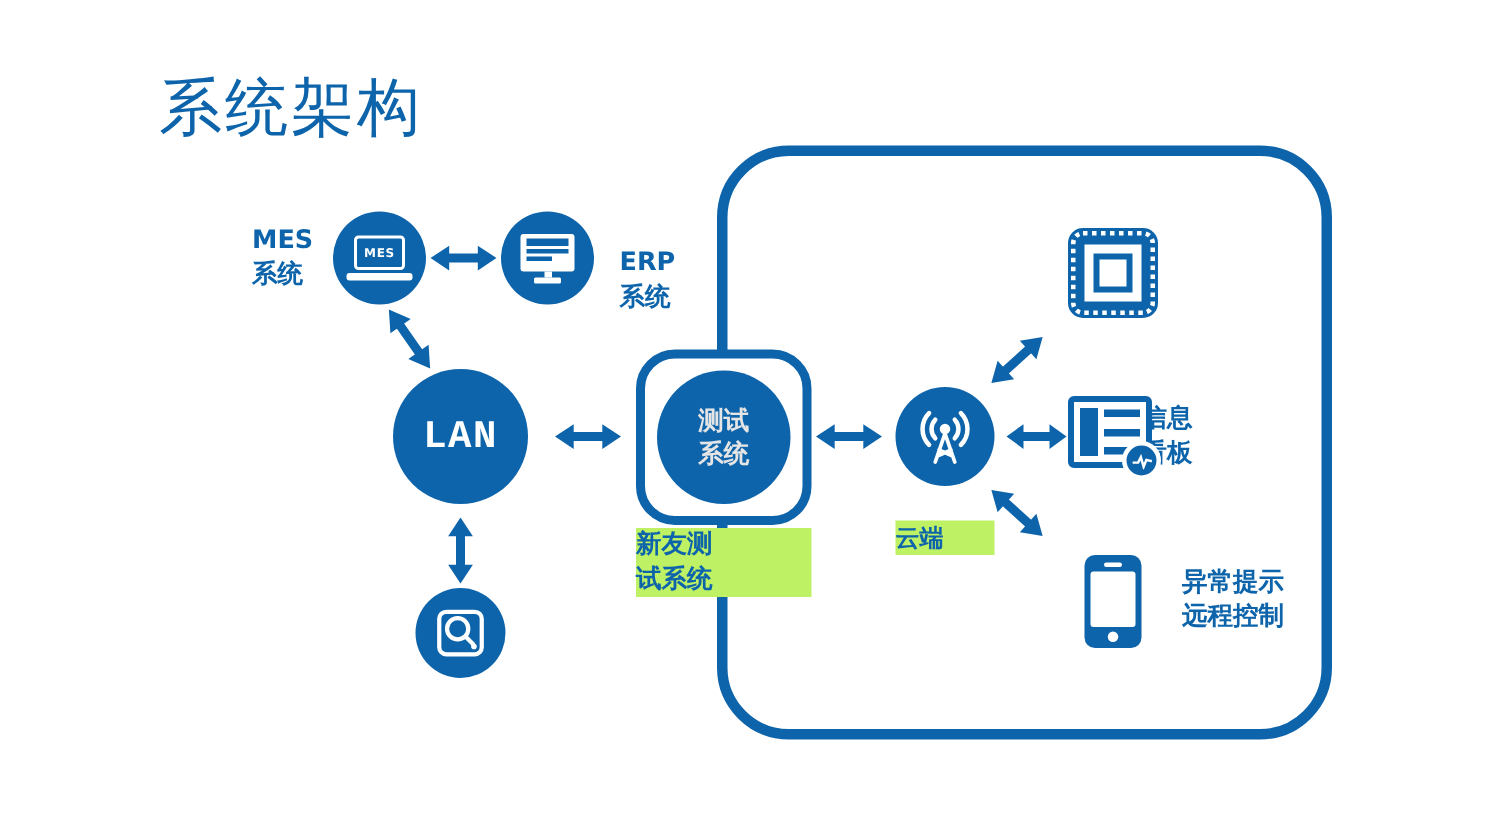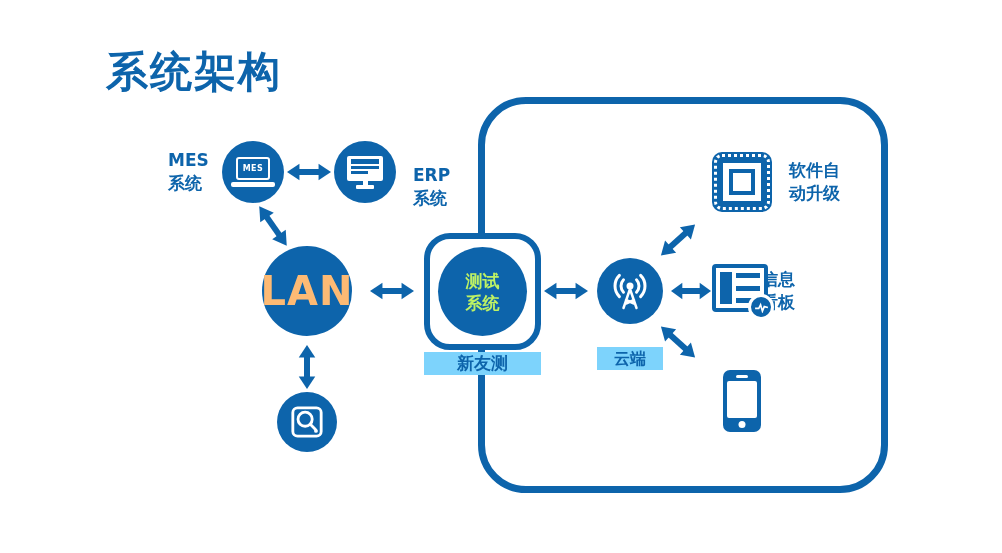--- a/index.html
+++ b/index.html
@@ -3,29 +3,29 @@
 <meta charset="utf-8">
 <style>
   :root { --blue: #0d64ab; }
   * { margin:0; padding:0; box-sizing:border-box; }
   html,body { background:#fff; }
   .canvas {
     position:relative; width:1002px; height:553px; background:#fff;
     overflow:hidden; font-family:"DejaVu Sans","Liberation Sans",sans-serif;
   }
   .abs { position:absolute; }
-  .title { font-size:42px; font-weight:bold; color:var(--blue); letter-spacing:2px; }
+  .title { font-size:42px; font-weight:normal; color:var(--blue); letter-spacing:2px; }
   .lbl { font-size:17px; font-weight:bold; color:var(--blue); line-height:23px; }
-  .cap { text-align:center; background:#7dd3fc; }
+  .cap { background:#bef264; }
   .circle {
     position:absolute; background:var(--blue); border-radius:50%;
     display:flex; flex-direction:column; align-items:center; justify-content:center; z-index:2;
   }
-  .node-text { color:#bef264; font-size:17px; font-weight:bold; line-height:22px; text-align:center; }
-  .lan-text { color:#fdba74; font-size:40px; font-weight:bold; letter-spacing:1px; }
+  .node-text { color:#e5e5e5; font-size:17px; font-weight:bold; line-height:22px; text-align:center; }
+  .lan-text { color:#ffffff; font-size:26px; font-weight:bold; letter-spacing:1px;font-family:Liberation Mono, monospace; }
   .bigrect {
     left:478px; top:97px; width:410px; height:396px;
     border:7px solid var(--blue); border-radius:48px; z-index:0;
   }
   .arrow { position:absolute; z-index:2; overflow:visible; }
   .af { fill: var(--blue); }
   
   .testbox {
     left:424px; top:233px; width:117px; height:117px; background:#fff;
     border:6px solid var(--blue); border-radius:26px; z-index:3;
@@ -112,20 +112,21 @@
 
   <div class="abs testbox">
     <div class="circle" style="left:8px;top:8px;width:89px;height:89px">
       <div class="node-text">测试</div>
       <div class="node-text">系统</div>
     </div>
   </div>
 
   <div class="abs lbl cap" style="left:424px;top:352px;width:117px;z-index:4">
     <div>新友测</div>
+    <div>试系统</div>
   </div>
 
   <div class="circle" style="left:597px;top:258px;width:66px;height:66px">
     <svg width="44" height="40" viewBox="-22 -20 44 40">
       <circle cx="0" cy="-5" r="3.5" fill="#fff"></circle>
       <g stroke="#fff" stroke-width="3" fill="none" stroke-linecap="round">
         <path d="M -6.5 -11.2 A 9 9 0 0 0 -6.5 1.2"></path>
         <path d="M 6.5 -11.2 A 9 9 0 0 1 6.5 1.2"></path>
         <path d="M -10.6 -15.6 A 15 15 0 0 0 -10.6 5.6"></path>
         <path d="M 10.6 -15.6 A 15 15 0 0 1 10.6 5.6"></path>
@@ -137,24 +138,20 @@
   </div>
 
   <div class="abs lbl cap" style="left:597px;top:347px;width:66px;font-size:16px">云端</div>
 
   <div class="abs stamp" style="left:712px;top:152px">
     <div class="stamp-perf"></div>
     <div class="stamp-white"></div>
     <div class="stamp-inner"></div>
   </div>
 
-  <div class="abs lbl" style="left:789px;top:159px">
-    <div>软件自</div>
-    <div>动升级</div>
-  </div>
 
   <div class="abs board" style="left:712px;top:264px">
     <div class="board-frame">
       <div class="board-col"></div>
       <div class="board-lines">
           <i></i>
           <i></i>
           <i></i>
         </div>
     </div>
@@ -169,20 +166,24 @@
     <div>信息</div>
     <div>看板</div>
   </div>
 
   <div class="abs phone" style="left:723px;top:370px">
     <div class="phone-speaker"></div>
     <div class="phone-screen"></div>
     <div class="phone-home"></div>
   </div>
 
+  <div class="abs lbl" style="left:788px;top:377px">
+    <div>异常提示</div>
+    <div>远程控制</div>
+  </div>
 
   <div class="circle" style="left:277px;top:392px;width:60px;height:60px">
     <svg width="34" height="34" viewBox="0 0 36 36">
       <rect x="3" y="3" width="30" height="30" rx="5" stroke="#fff" stroke-width="3" fill="none"></rect>
       <circle cx="16" cy="15" r="7.5" stroke="#fff" stroke-width="3" fill="none"></circle>
       <line x1="21.5" y1="20.5" x2="27" y2="26" stroke="#fff" stroke-width="3" stroke-linecap="round"></line>
       <circle cx="27.5" cy="27.5" r="2" fill="#fff"></circle>
     </svg>
   </div>
 

